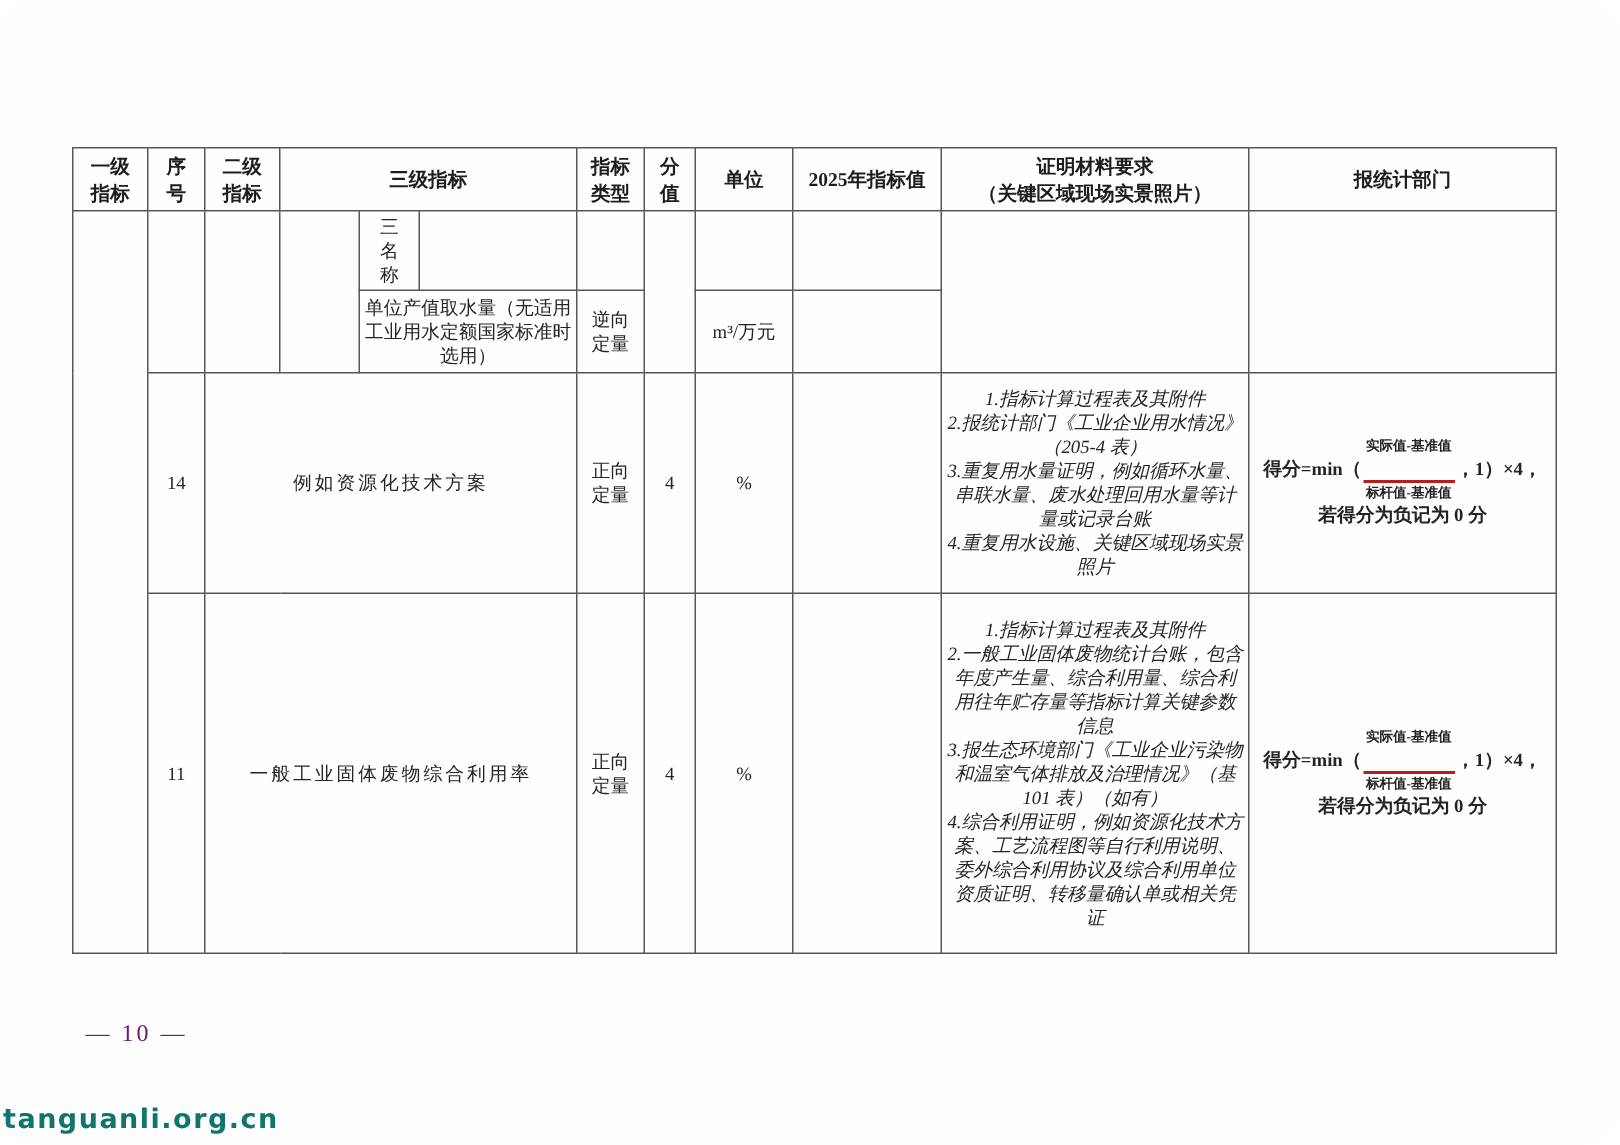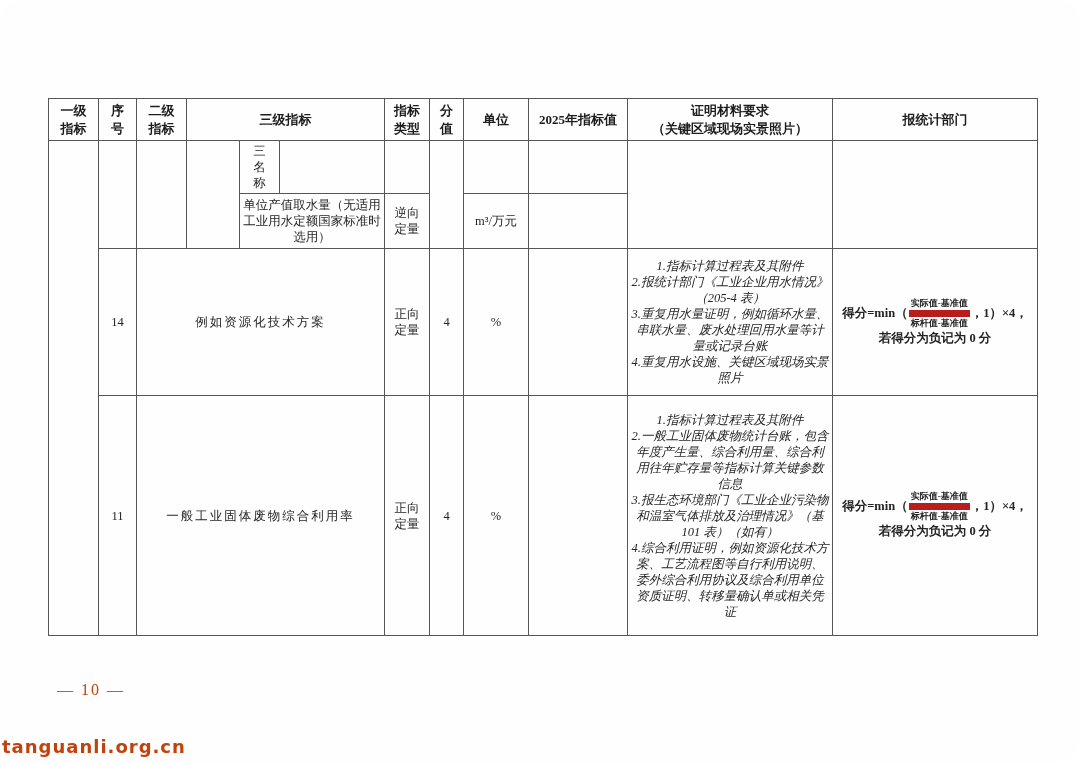--- a/index.html
+++ b/index.html
@@ -38,32 +38,32 @@
   }
   .indicator-name{letter-spacing:2px;}
   .small-cell{font-size:12px;line-height:15px;}
   .rule-cell{font-size:12.5px;line-height:20px;padding:2px 4px;font-weight:bold;}
   .rule-line1{white-space:nowrap;}
   .frac{
     display:inline-block;vertical-align:middle;
     text-align:center;font-size:9px;line-height:11px;
     margin:0 1px;position:relative;top:-1px;
   }
-  .frac .top{display:block;border-bottom:7px solid #b91c1c;padding:0 2px 1px 2px;}
+  .frac .top{display:block;border-bottom:2px solid #b91c1c;padding:0 2px 17px 2px;}
   .frac .bot{display:block;padding:1px 2px 0 2px;}
 
   .page-number{
     position:absolute;left:57px;top:681px;
-    font-size:16px;letter-spacing:2px;color:#c2410c;
+    font-size:16px;letter-spacing:2px;color:#701a75;
   }
   .watermark{
     position:absolute;left:2px;top:736px;
     font-family:"DejaVu Sans","Liberation Sans",sans-serif;
     font-weight:bold;font-size:18px;letter-spacing:1px;
-    color:#c2410c;
+    color:#0f766e;
   }
 </style>
 </head>
 <body>
 
 <div class="page">
 
   <table class="doc-table">
     <colgroup>
       <col style="width:50px">

